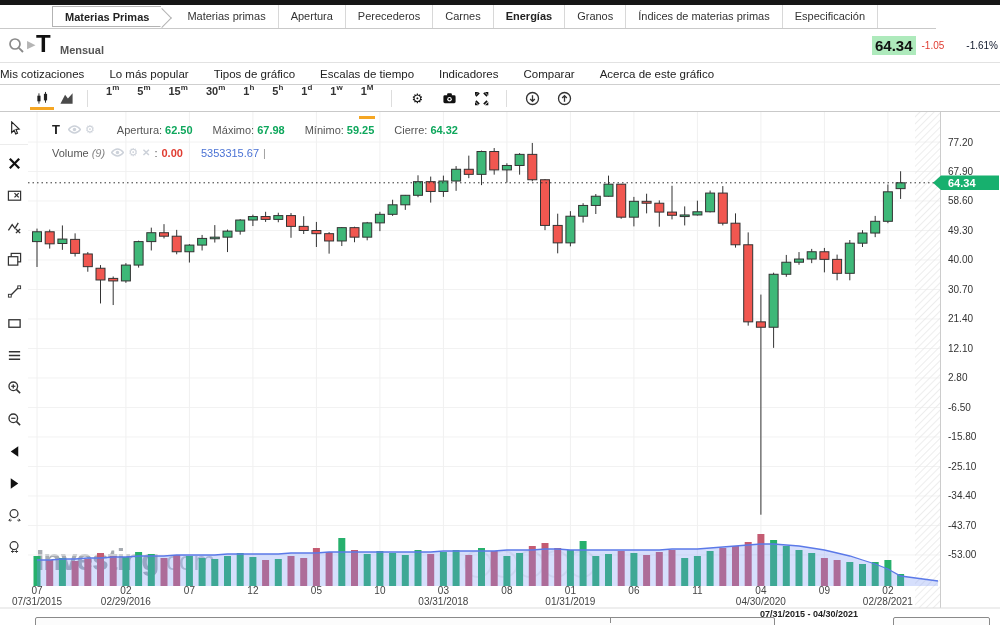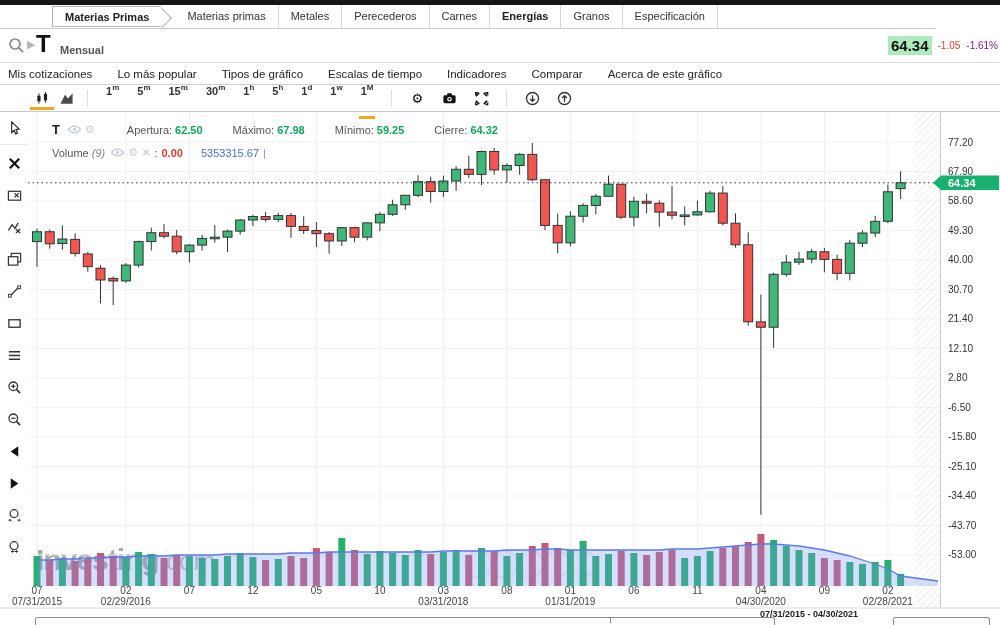--- a/index.html
+++ b/index.html
@@ -23,21 +23,21 @@
   #searchicon{position:absolute;left:8px;top:8px;}
   #symchev{position:absolute;left:27px;top:9px;color:#b5b5b5;font-size:11px;}
   #ticker{position:absolute;left:36px;top:1px;font-size:24px;font-weight:bold;color:#111;}
   #tfname{position:absolute;left:60px;top:15px;font-size:11px;font-weight:bold;color:#555;}
   #pricebox{position:absolute;right:2px;top:7px;display:flex;align-items:center;gap:6px;}
   #lastprice{font-size:15px;font-weight:bold;color:#111;padding:1px 3px;}
   .chg{font-size:10px;}
 
   
   #menurow{position:absolute;top:63px;left:0;width:1000px;height:22px;border-bottom:1px solid #cfcfcf;
-           display:flex;align-items:center;gap:25px;padding-left:8px;box-sizing:border-box;background:#fff;}
+           display:flex;align-items:center;gap:25px;box-sizing:border-box;background:#fff;}
   .menu-item{font-size:11.5px;color:#222;white-space:nowrap;cursor:pointer;}
 
   
   #ctoolbar{position:absolute;top:86px;left:0;width:1000px;height:26px;border-bottom:1px solid #c9c9c9;
             display:flex;align-items:center;padding-left:30px;box-sizing:border-box;background:#fff;}
   .sep{width:1px;height:17px;background:#ddd;margin:0 9px;}
   .ticon{display:flex;align-items:center;justify-content:center;width:24px;height:22px;cursor:pointer;
          border-bottom:3px solid transparent;box-sizing:border-box;padding-top:3px;}
   .ticon.sel{border-bottom:3px solid #f5a623;}
   .tf{font-size:11px;font-weight:bold;color:#333;margin:0 7px;cursor:pointer;border-bottom:3px solid transparent;
@@ -53,21 +53,21 @@
   
   #wm{position:absolute;left:36px;top:543px;font-size:30px;font-weight:bold;letter-spacing:-1px;color:#a6abb1;}
   #wm .suf{font-weight:normal;font-size:26px;color:#bfc3c8;letter-spacing:0;}
 
   
   .legendrow{position:absolute;display:flex;align-items:center;font-size:11px;color:#555;}
   #legend1{left:52px;top:122px;gap:0;}
   #legend2{left:52px;top:146px;}
   .lt{font-size:13px;font-weight:bold;color:#222;margin-right:6px;}
   .licon{margin:0 2px;display:flex;align-items:center;}
-  .stat{margin-left:30px;white-space:nowrap;}
+  .stat{margin-left:20px;white-space:nowrap;}
   .stat .v{font-weight:bold;margin-left:3px;}
   .vol-period{font-style:italic;color:#888;margin-left:3px;}
 
   
   #chart{position:absolute;left:0;top:112px;}
 
   
   #rangelabel{position:absolute;top:609px;left:700px;width:218px;text-align:center;
               font-size:9px;font-weight:bold;color:#222;}
   .sliderbox{position:absolute;top:617px;height:14px;border:1px solid #8a8a8a;border-radius:2px;background:#fcfcfc;box-sizing:border-box;}
@@ -77,42 +77,43 @@
 </style>
 </head>
 <body>
 
 <div id="app">
   <div id="topstrip"></div>
 
   <div id="tabbar">
       <div class="tab crumb bold">Materias Primas</div>
       <div class="tab">Materias primas</div>
-      <div class="tab">Metales</div>
+      <div class="tab">Apertura</div>
       <div class="tab">Perecederos</div>
       <div class="tab">Carnes</div>
       <div class="tab bold">Energías</div>
       <div class="tab">Granos</div>
+      <div class="tab">Índices de materias primas</div>
       <div class="tab">Especificación</div>
     </div>
 
   <div id="symrow">
     <span id="searchicon">
       <svg width="17" height="17" viewBox="0 0 17 17">
           <circle cx="7" cy="7" r="5" fill="none" stroke="#8a8a8a" stroke-width="1.7"></circle>
           <line x1="10.8" y1="10.8" x2="15" y2="15" stroke="#8a8a8a" stroke-width="1.9"></line>
         </svg>
     </span>
     <span id="symchev">▶</span>
     <span id="ticker">T</span>
     <span id="tfname">Mensual</span>
     <div id="pricebox">
       <span id="lastprice" style="background: rgb(174, 234, 188);">64.34</span>
       <span class="chg" id="chgabs" style="color: rgb(224, 60, 49);">-1.05</span>
-      <span class="chg" id="chgpct" style="color: #701a75;">-1.61%</span>
+      <span class="chg" id="chgpct" style="color: #0f172a; margin-left: 16px;">-1.61%</span>
     </div>
   </div>
 
   <div id="menurow">
       <span class="menu-item">Mis cotizaciones</span>
       <span class="menu-item">Lo más popular</span>
       <span class="menu-item">Tipos de gráfico</span>
       <span class="menu-item">Escalas de tiempo</span>
       <span class="menu-item">Indicadores</span>
       <span class="menu-item">Comparar</span>

